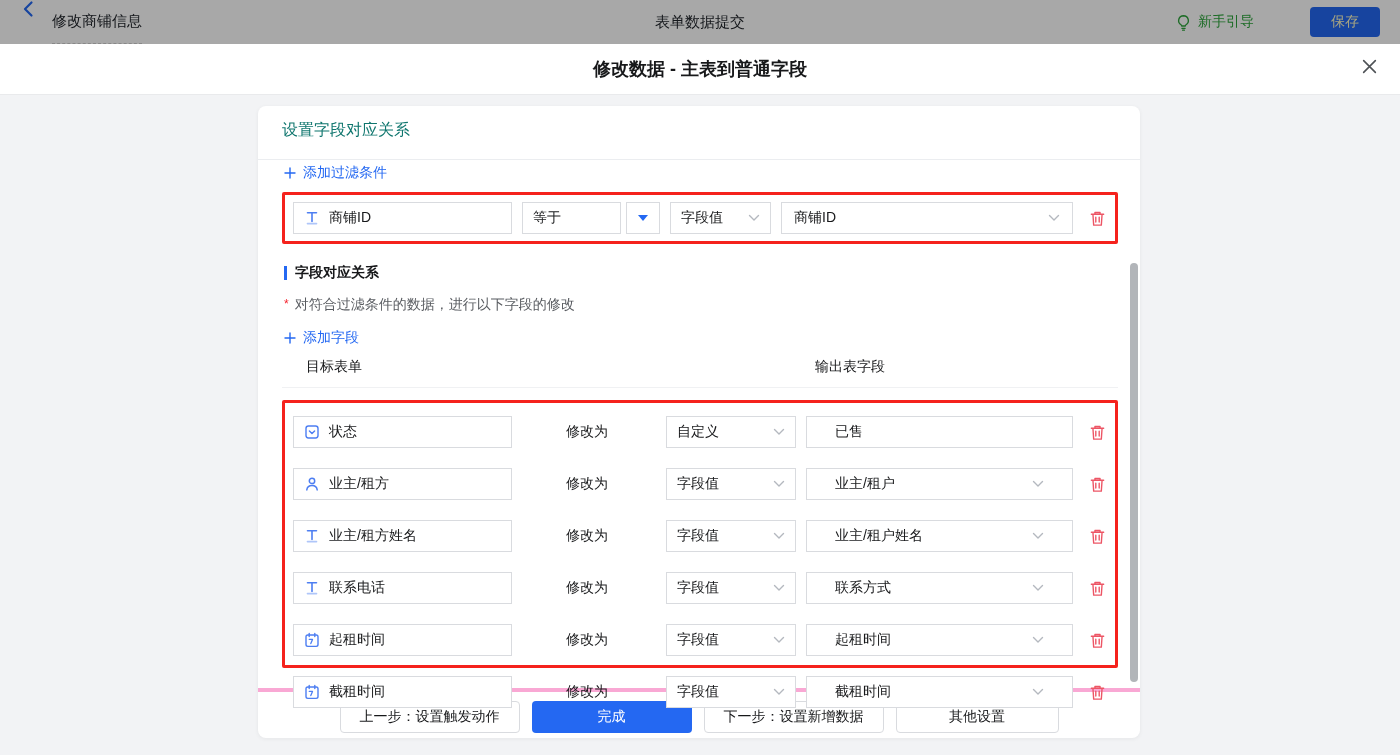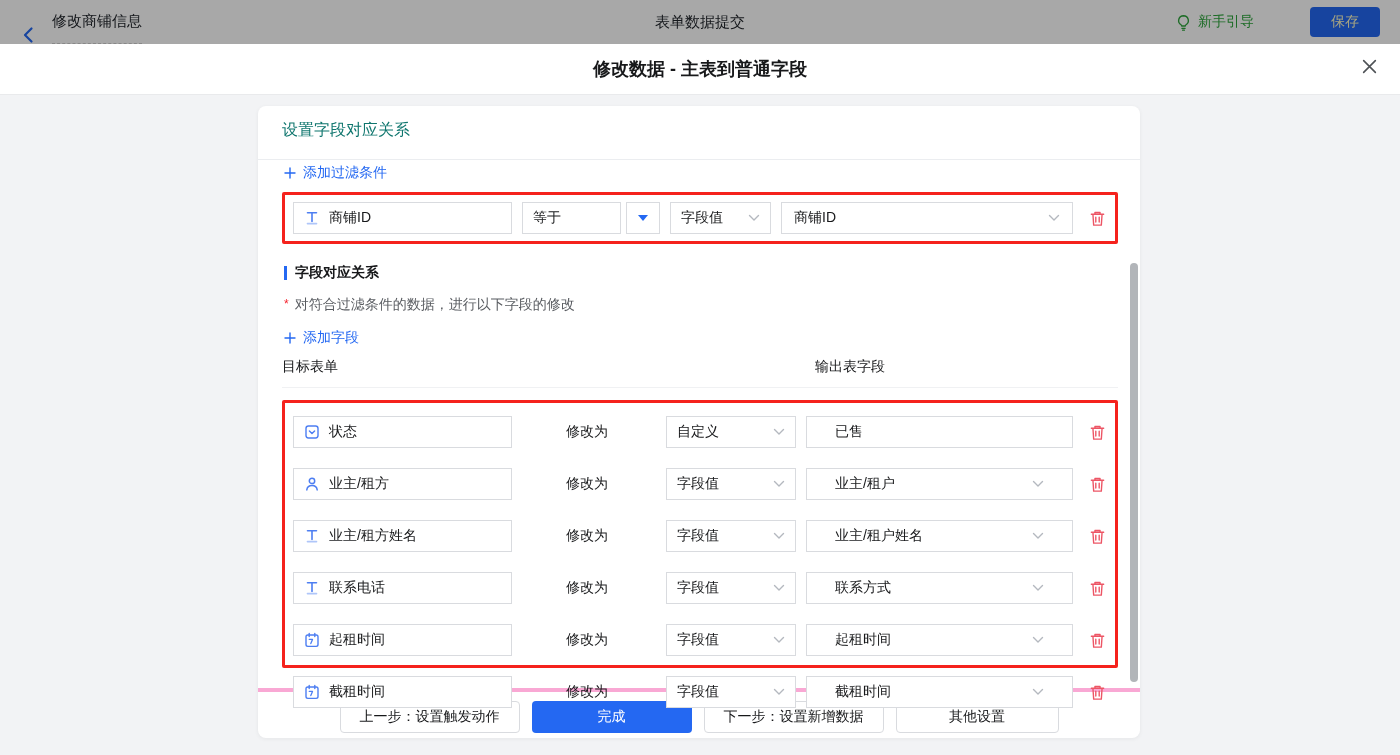--- a/index.html
+++ b/index.html
@@ -3,21 +3,21 @@
 <meta charset="utf-8">
 <style>
   * { margin:0; padding:0; box-sizing:border-box; }
   html,body { width:1400px; height:755px; overflow:hidden; }
   body { font-family:"Liberation Sans","DejaVu Sans",sans-serif; background:#fff; position:relative; font-size:14px; color:#17181a; }
   button { font-family:inherit; cursor:pointer; }
 
   
   .topbar { position:absolute; top:0; left:0; right:0; height:44px; background:#fff; display:flex; align-items:center; padding:0 20px; z-index:1; }
   .topbar-mask { position:absolute; top:0; left:0; right:0; height:44px; background:rgba(0,0,0,0.34); z-index:2; pointer-events:none; }
-  .tb-left { display:flex; align-items:flex-end; height:44px; gap:14px;font-family:Liberation Serif, serif; }
+  .tb-left { display:flex; align-items:flex-start; height:44px; gap:14px;font-family:Liberation Serif, serif; }
   .tb-back { background:none; border:none; display:flex; align-items:center; }
   .tb-title { font-size:15px; color:#1f2329; height:44px; display:flex; align-items:center; border-bottom:1px dashed #cfcfcf; }
   .tb-center { position:absolute; left:0; right:0; text-align:center; font-size:15px; color:#1f2329; pointer-events:none; }
   .tb-right { margin-left:auto; display:flex; align-items:center; gap:26px; position:relative; }
   .guide { display:flex; align-items:center; gap:6px; color:#2ea53c; font-size:14px; cursor:pointer; background:none; border:none; }
   .save-btn { width:70px; height:30px; background:#2468f2; color:#fef9c3; border:none; border-radius:4px; font-size:14px;margin-left:30px; }
 
   
   .modal { position:absolute; top:44px; left:0; right:0; bottom:0; background:#f2f3f5; z-index:3; }
   .modal-header { height:51px; background:#fff; border-bottom:1px solid #e9eaec; display:flex; align-items:center; justify-content:center; position:relative; }
@@ -48,21 +48,21 @@
   .caret-down { width:0; height:0; border-left:5px solid transparent; border-right:5px solid transparent; border-top:6px solid #2468f2; }
   .fr-type  { width:101px; margin-left:10px; padding:0 10px; justify-content:space-between; cursor:pointer; }
   .fr-value { flex:1; margin-left:10px; padding:0 12px; justify-content:space-between; cursor:pointer; }
   .trash-btn { margin-left:14px; width:20px; background:none; border:none; display:flex; align-items:center; justify-content:center; }
 
   
   #sec-title { position:absolute; left:26px; top:104px; display:flex; align-items:center; font-weight:700; font-size:14px; color:#17181a; }
   .sec-bar { width:3px; height:14px; background:#2468f2; margin-right:8px; }
   #note { position:absolute; left:26px; top:136px; font-size:14px; color:#595c61; }
   .req { color:#f5222d; font-size:12px; margin-right:6px; vertical-align:1px; }
-  #col-left  { position:absolute; left:24px;  top:198px; font-size:14px; color:#17181a; }
+  #col-left  { position:absolute; left:48px;  top:198px; font-size:14px; color:#17181a; }
   #col-right { position:absolute; left:557px; top:198px; font-size:14px; color:#17181a; }
   #col-divider { position:absolute; left:24px; top:227px; width:836px; border-top:1px solid #f0f1f3; }
 
   
   .map-row { display:flex; align-items:center; }
   .mr-field  { width:219px; padding:0 10px; gap:9px; }
   .mr-modify { margin-left:54px; width:56px; flex:none; font-size:14px; color:#17181a; }
   .mr-type   { margin-left:44px; width:130px; padding:0 10px; justify-content:space-between; cursor:pointer; }
   .mr-output { margin-left:10px; flex:1; padding:0 28px; justify-content:space-between; cursor:pointer; }
 

